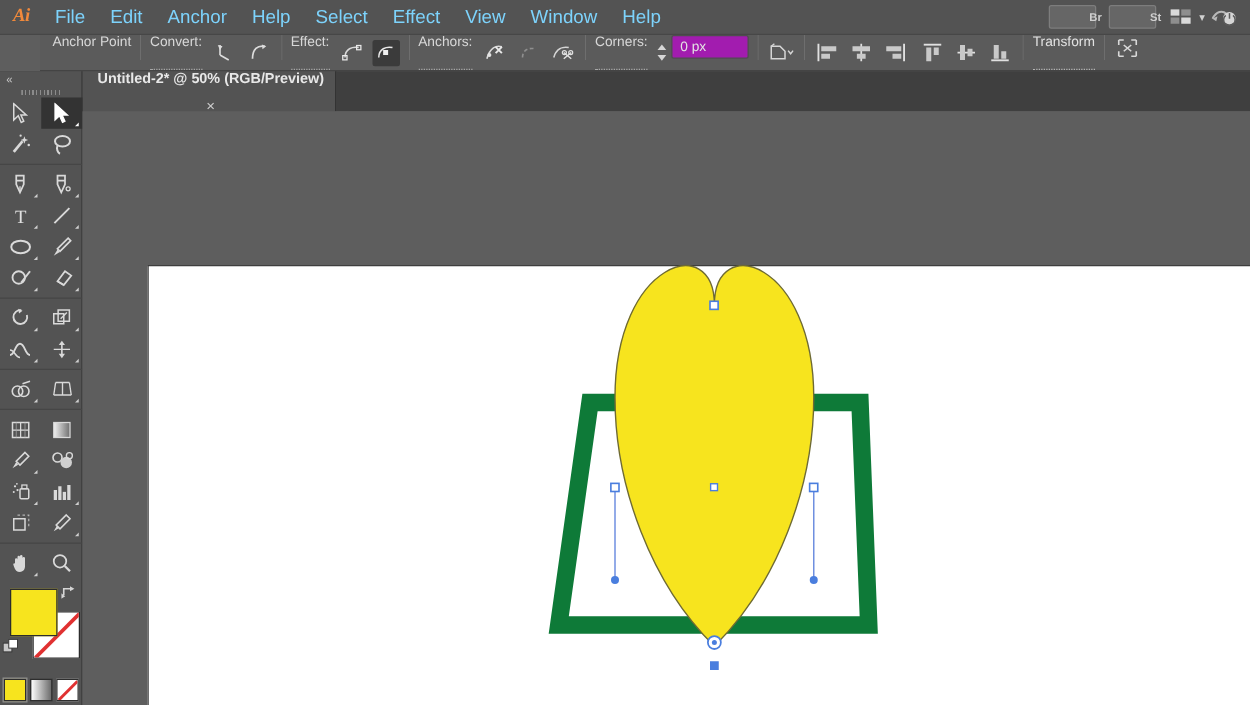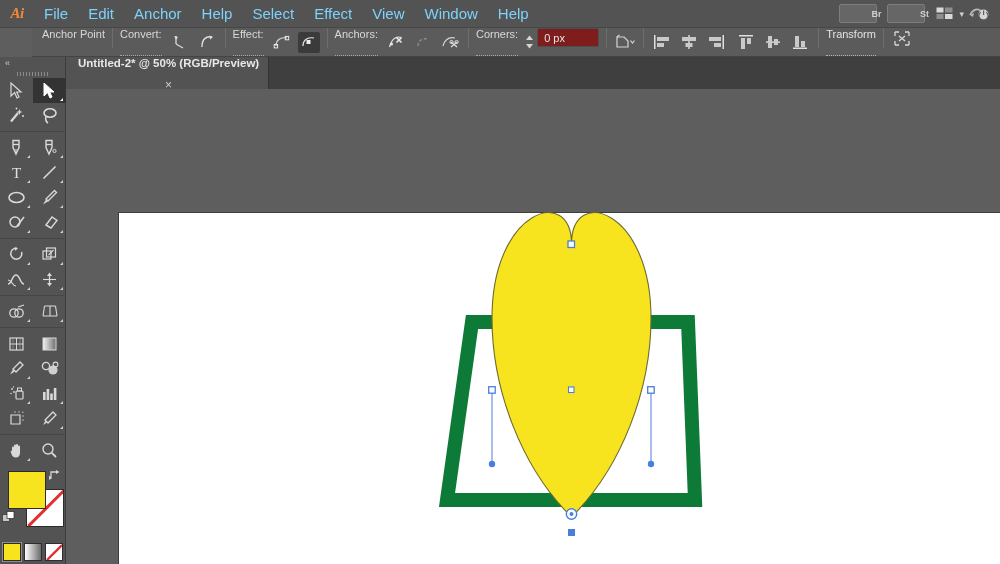--- a/index.html
+++ b/index.html
@@ -55,21 +55,21 @@
   .cb-sep { width: 1px; height: 20px; background: #4a4a4a; border-right: 1px solid #6e6e6e; margin: 0 7px; }
   .cb-grp { display: flex; align-items: center; gap: 5px; }
   .cb-btn {
     width: 22px; height: 21px; display: flex; align-items: center; justify-content: center;
     border-radius: 2px;
   }
   .cb-btn.active { background: #3b3b3b; }
   .cb-btn.dim svg { opacity: .45; }
   .cb-input {
     display: flex; align-items: center; height: 19px; width: 62px;
-    background: #7f1d1d; border: 1px solid #4e4e4e; border-radius: 2px;
+    background: #a21caf; border: 1px solid #4e4e4e; border-radius: 2px;
     color: #e4e4e4; font-size: 11px; padding-left: 6px;
   }
   .stepper { width: 11px; display: flex; flex-direction: column; align-items: center; justify-content: center; margin-right: 2px; }
   .cb-transform {
     color: #e2e2e2; font-size: 11px; border-bottom: 1px dotted #b5b5b5; padding-bottom: 1px;
   }
 
   
   .tabbar {
     position: absolute; left: 0; top: 57px; width: 1000px; height: 32px;

